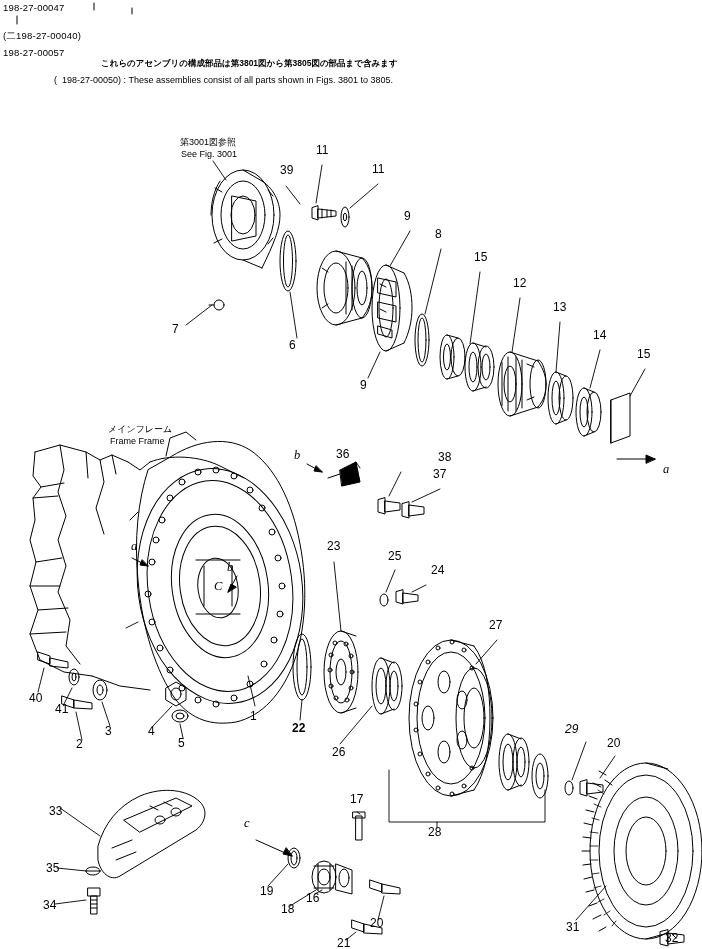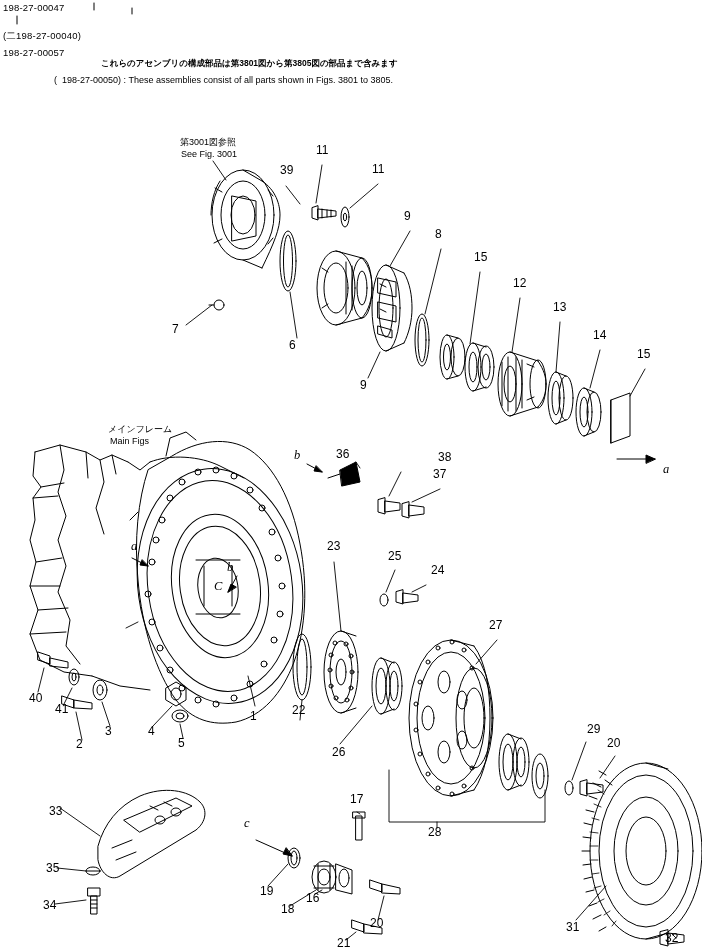--- a/index.html
+++ b/index.html
@@ -65,21 +65,21 @@
 
   <div class="txt hdr" style="left:3px; top:3px;">198-27-00047</div>
   <div class="txt hdr" style="left:3px; top:31px;">(二198-27-00040)</div>
   <div class="txt hdr" style="left:3px; top:48px;">198-27-00057</div>
   <div class="txt note-jp" style="left:101px; top:59px;">これらのアセンブリの構成部品は第3801図から第3805図の部品まで含みます</div>
   <div class="txt note-en" style="left:6px; top:76px;margin-left:48px;">(  198-27-00050) : These assemblies consist of all parts shown in Figs. 3801 to 3805.</div>
 
   <div class="txt lbl-jp" style="left:180px; top:138px;">第3001図参照</div>
   <div class="txt lbl-en" style="left:181px; top:150px;">See Fig. 3001</div>
   <div class="txt lbl-jp" style="left:108px; top:425px;">メインフレーム</div>
-  <div class="txt lbl-en" style="left:110px; top:437px;">Main Figs</div>
+  <div class="txt lbl-en" style="left:110px; top:437px;">Frame Frame</div>
 
   <svg class="art" viewBox="0 0 702 949">
     <g fill="none" stroke="#000" stroke-width="1" stroke-linecap="round" stroke-linejoin="round">
 
       <path d="M17 16 L17 24 M94 3 L94 10 M132 8 L132 14"></path>
 
       <g>
         <ellipse cx="243" cy="215" rx="31" ry="45"></ellipse>
         <ellipse cx="243" cy="215" rx="22" ry="34"></ellipse>
         <path d="M243 170 L262 181 M243 260 L262 268"></path>
@@ -525,30 +525,30 @@
   <div class="txt callout" style="left:172px; top:323px;">7</div>
   <div class="txt callout" style="left:289px; top:339px;">6</div>
   <div class="txt callout" style="left:360px; top:379px;">9</div>
   <div class="txt callout" style="left:336px; top:448px;">36</div>
   <div class="txt callout" style="left:394px; top:451px;margin-left:44px;">38</div>
   <div class="txt callout" style="left:433px; top:468px;">37</div>
   <div class="txt callout" style="left:327px; top:540px;">23</div>
   <div class="txt callout" style="left:388px; top:550px;">25</div>
   <div class="txt callout" style="left:419px; top:564px;margin-left:12px;">24</div>
   <div class="txt callout" style="left:489px; top:619px;">27</div>
-  <div class="txt callout" style="left:587px; top:723px;">29</div>
+  <div class="txt callout" style="left:565px; top:723px;font-style:italic;">29</div>
   <div class="txt callout" style="left:607px; top:737px;">20</div>
   <div class="txt callout" style="left:29px;  top:692px;">40</div>
   <div class="txt callout" style="left:55px;  top:703px;">41</div>
   <div class="txt callout" style="left:76px;  top:738px;">2</div>
   <div class="txt callout" style="left:105px; top:725px;">3</div>
   <div class="txt callout" style="left:148px; top:725px;">4</div>
   <div class="txt callout" style="left:178px; top:737px;">5</div>
   <div class="txt callout" style="left:250px; top:710px;">1</div>
-  <div class="txt callout" style="left:292px; top:704px;">22</div>
+  <div class="txt callout" style="left:292px; top:722px;font-weight:bold;">22</div>
   <div class="txt callout" style="left:332px; top:746px;">26</div>
   <div class="txt callout" style="left:428px; top:826px;">28</div>
   <div class="txt callout" style="left:49px;  top:805px;">33</div>
   <div class="txt callout" style="left:46px;  top:862px;">35</div>
   <div class="txt callout" style="left:43px;  top:899px;">34</div>
   <div class="txt callout" style="left:350px; top:793px;">17</div>
   <div class="txt callout" style="left:260px; top:885px;">19</div>
   <div class="txt callout" style="left:281px; top:903px;">18</div>
   <div class="txt callout" style="left:306px; top:892px;">16</div>
   <div class="txt callout" style="left:370px; top:917px;">20</div>

